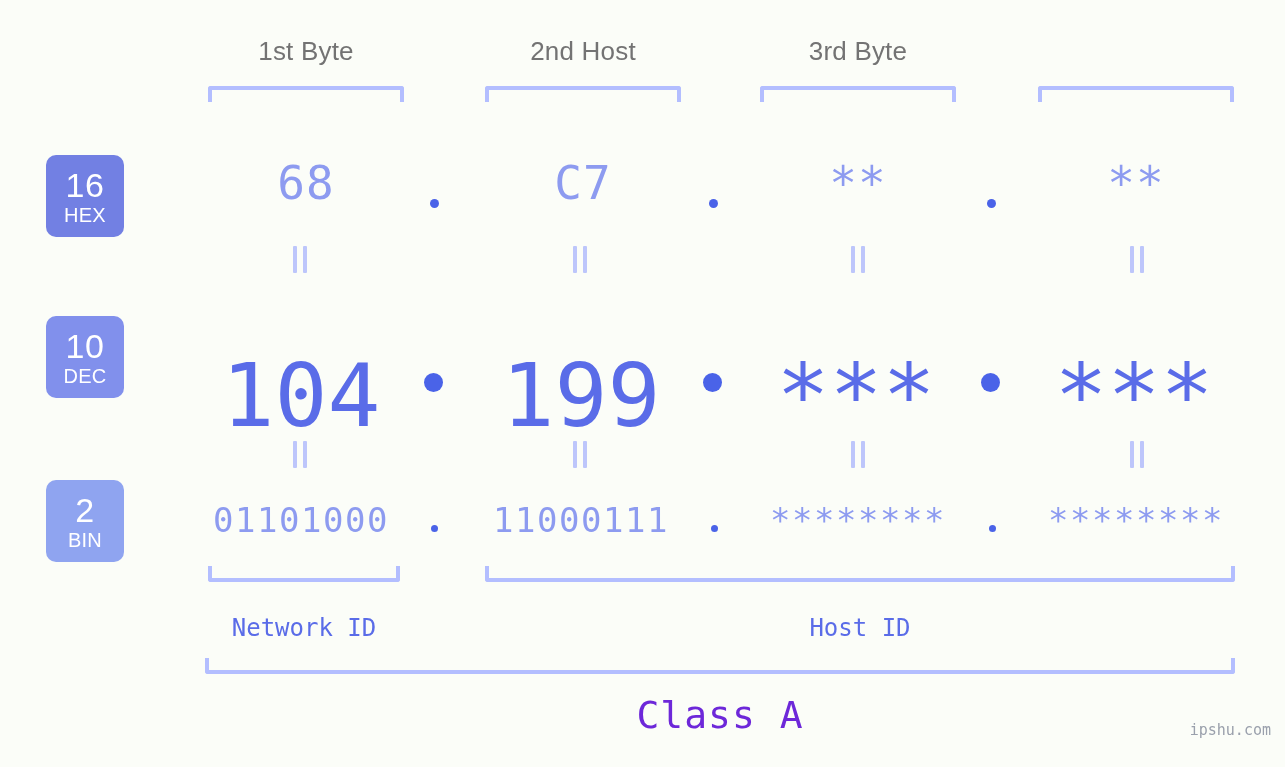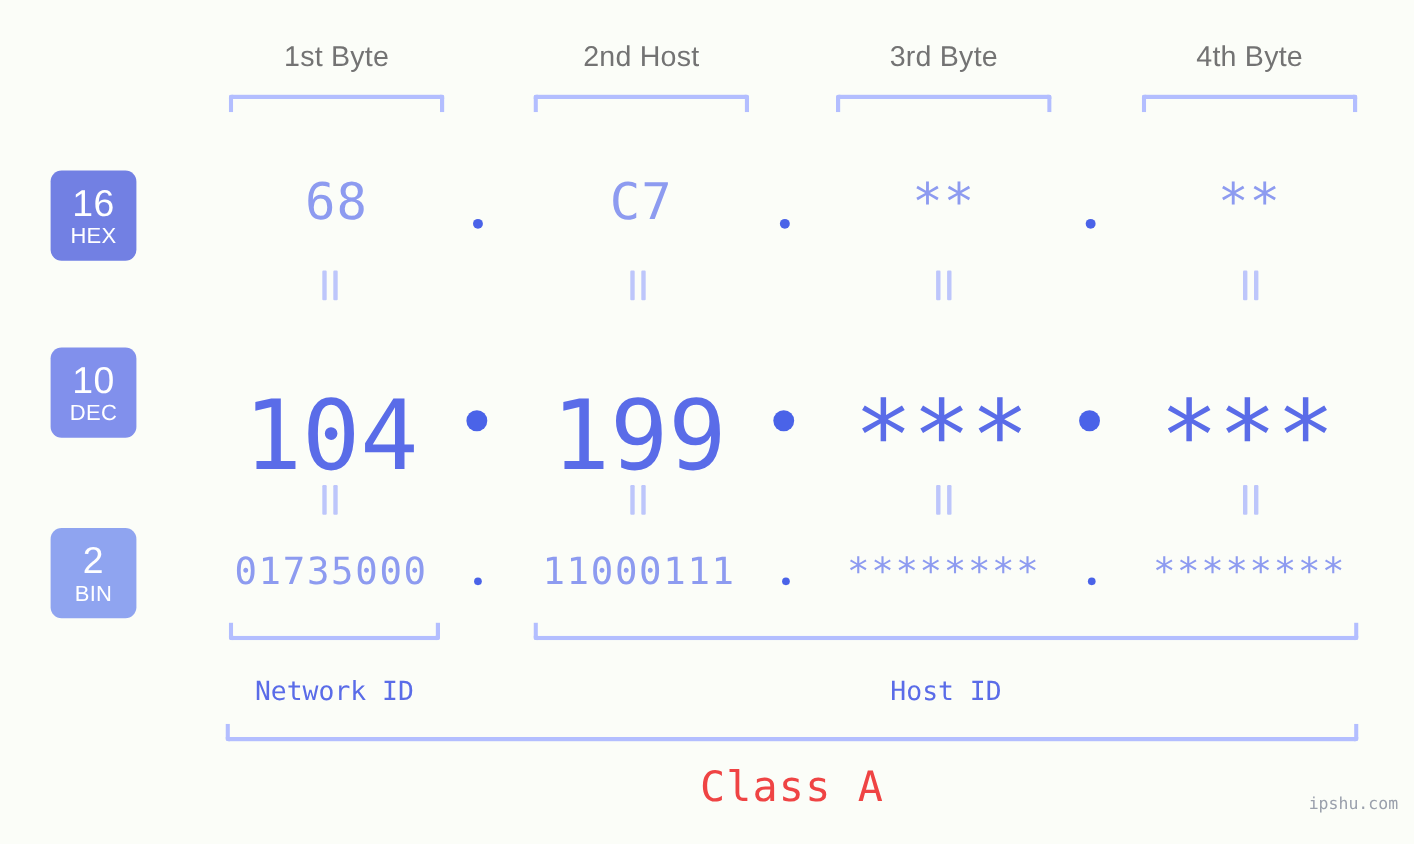--- a/index.html
+++ b/index.html
@@ -129,21 +129,21 @@
     font-family: "DejaVu Sans Mono", monospace;
     font-size: 24px;
     color: #5a6ce8;
     white-space: nowrap;
   }
   .class-label {
     position: absolute;
     text-align: center;
     font-family: "DejaVu Sans Mono", monospace;
     font-size: 38px;
-    color: #ef4444;
+    color: #6d28d9;
     white-space: nowrap;
     letter-spacing: 1px;
   }
   .watermark {
     position: absolute;
     right: 14px;
     bottom: 28px;
     font-family: "DejaVu Sans Mono", monospace;
     font-size: 15px;
     color: #9aa0ac;
@@ -151,21 +151,20 @@
   }
 </style>
 </head>
 <body>
 
 <div id="stage">
 
   <div class="byte-label" style="left:208px; top:36px; width:196px;">1st Byte</div>
   <div class="byte-label" style="left:485px; top:36px; width:196px;">2nd Host</div>
   <div class="byte-label" style="left:760px; top:36px; width:196px;">3rd Byte</div>
-  <div class="byte-label" style="left:1038px; top:36px; width:196px;">4th Byte</div>
 
   <div class="bracket-down" style="left:208px; top:86px; width:196px;"></div>
   <div class="bracket-down" style="left:485px; top:86px; width:196px;"></div>
   <div class="bracket-down" style="left:760px; top:86px; width:196px;"></div>
   <div class="bracket-down" style="left:1038px; top:86px; width:196px;"></div>
 
   <div class="badge" style="top:155px; background:#7280e3;">
     <span class="num">16</span>
     <span class="abbr">HEX</span>
   </div>
@@ -223,21 +222,21 @@
   <div class="eq" style="left:1128px; top:441px;">
       <i></i>
       <i></i>
     </div>
 
   <div class="badge" style="top:480px; background:#8fa4f0;">
     <span class="num">2</span>
     <span class="abbr">BIN</span>
   </div>
 
-  <div class="cell bin-cell" style="left:203px; top:500px; width:196px;">01735000</div>
+  <div class="cell bin-cell" style="left:203px; top:500px; width:196px;">01101000</div>
   <div class="dot dot-xs" style="left:431px; top:525px;"></div>
   <div class="cell bin-cell" style="left:483px; top:500px; width:196px;">11000111</div>
   <div class="dot dot-xs" style="left:711px; top:525px;"></div>
   <div class="cell bin-cell" style="left:760px; top:500px; width:196px;">********</div>
   <div class="dot dot-xs" style="left:989px; top:525px;"></div>
   <div class="cell bin-cell" style="left:1038px; top:500px; width:196px;">********</div>
 
   <div class="bracket-up" style="left:208px; top:566px; width:192px;"></div>
   <div class="bracket-up" style="left:485px; top:566px; width:750px;"></div>
 

